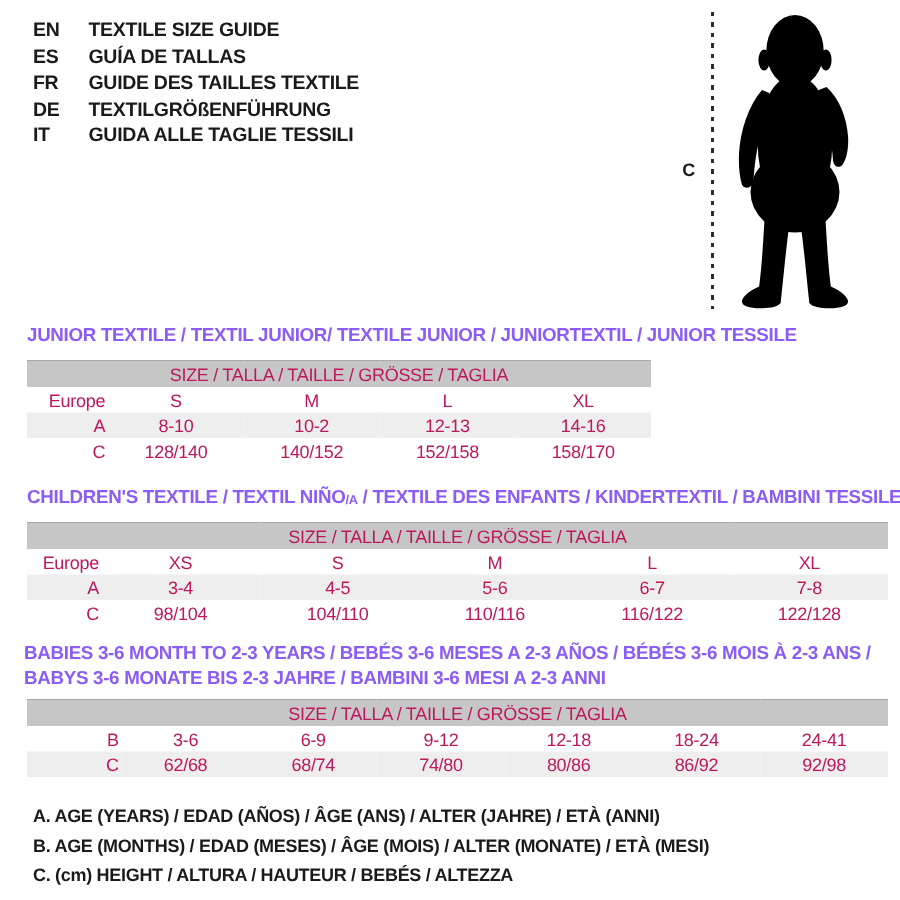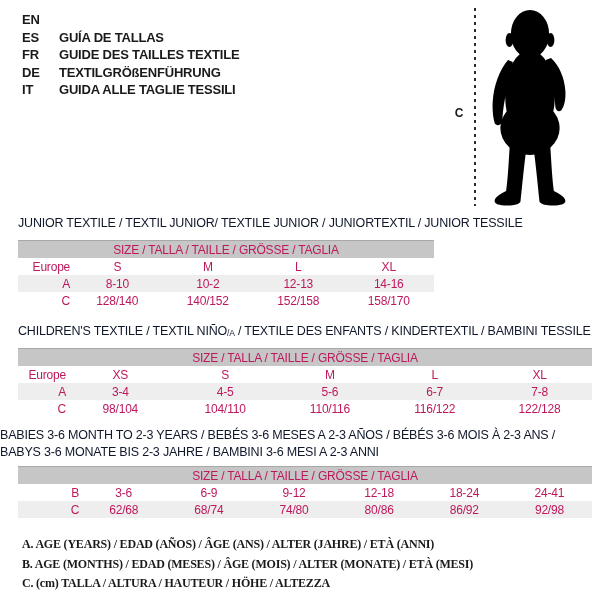--- a/index.html
+++ b/index.html
@@ -16,48 +16,49 @@
   .lang-row{display:flex;font-weight:700;font-size:13px;line-height:17.6px;}
   .lang-code{width:37px;flex:0 0 37px;}
 
   
   .fig-line{left:474px;top:8px;width:2px;height:198px;
     background:repeating-linear-gradient(to bottom,#2b2b2b 0 3px,transparent 3px 7px);}
   .fig-c{left:451px;top:106px;width:16px;text-align:center;font-size:12px;font-weight:700;}
   .fig-svg{left:486px;top:8px;}
 
   
-  .sec-title{font-weight:400;font-size:12.5px;color:#0f172a;white-space:nowrap;}
+  .sec-title{font-weight:700;font-size:12.5px;color:#8b5cf6;white-space:nowrap;}
   #t1-title{left:18px;top:216px;}
   #t2-title{left:18px;top:324px;}
-  #t3-title{left:0;top:427px;line-height:16.5px;white-space:normal;width:565px;}
+  #t3-title{left:16px;top:427px;line-height:16.5px;white-space:normal;width:565px;}
   .tsub{font-size:8.5px;vertical-align:-1px;}
 
   
   table.size{position:absolute;border-collapse:collapse;table-layout:fixed;font-size:12px;}
   #t1{left:18px;top:240px;width:416px;}
   #t2{left:18px;top:348px;width:574px;}
   #t3{left:18px;top:466px;width:574px;}
   tr.bar td{
     background:#c6c6c6;color:#474747;font-weight:400;text-align:left;
     padding:1px 5px;height:15px;border-top:1px solid #a8a8a8;
   }
   table.size td{height:17px;padding:0 2px;text-align:center;color:#be185d;}
   table.size td.lbl{text-align:right;padding-left:5px;}
   tr.alt td{background:#eeeeee;}
 
   
-  .footnotes{left:22px;top:535px;font-weight:700;font-size:12px;line-height:19.5px;font-family:Liberation Serif, serif;}
+  .footnotes{left:22px;top:535px;font-weight:700;font-size:12px;line-height:19.5px;}
 </style>
 </head>
 <body>
 
 <div class="abs lang">
   <div class="lang-row">
     <span class="lang-code">EN</span>
+    <span class="lang-label">TEXTILE SIZE GUIDE</span>
   </div>
   <div class="lang-row">
     <span class="lang-code">ES</span>
     <span class="lang-label">GUÍA DE TALLAS</span>
   </div>
   <div class="lang-row">
     <span class="lang-code">FR</span>
     <span class="lang-label">GUIDE DES TAILLES TEXTILE</span>
   </div>
   <div class="lang-row">
@@ -199,14 +200,14 @@
       <td>80/86</td>
       <td>86/92</td>
       <td>92/98</td>
     </tr>
   </tbody>
 </table>
 
 <div class="abs footnotes">
   <div>A. AGE (YEARS) / EDAD (AÑOS) / ÂGE (ANS) / ALTER (JAHRE) / ETÀ (ANNI)</div>
   <div>B. AGE (MONTHS) / EDAD (MESES) / ÂGE (MOIS) / ALTER (MONATE) / ETÀ (MESI)</div>
-  <div>C. (cm) TALLA / ALTURA / HAUTEUR / HÖHE / ALTEZZA</div>
+  <div>C. (cm) HEIGHT / ALTURA / HAUTEUR / BEBÉS / ALTEZZA</div>
 </div>
 
 </body></html>

